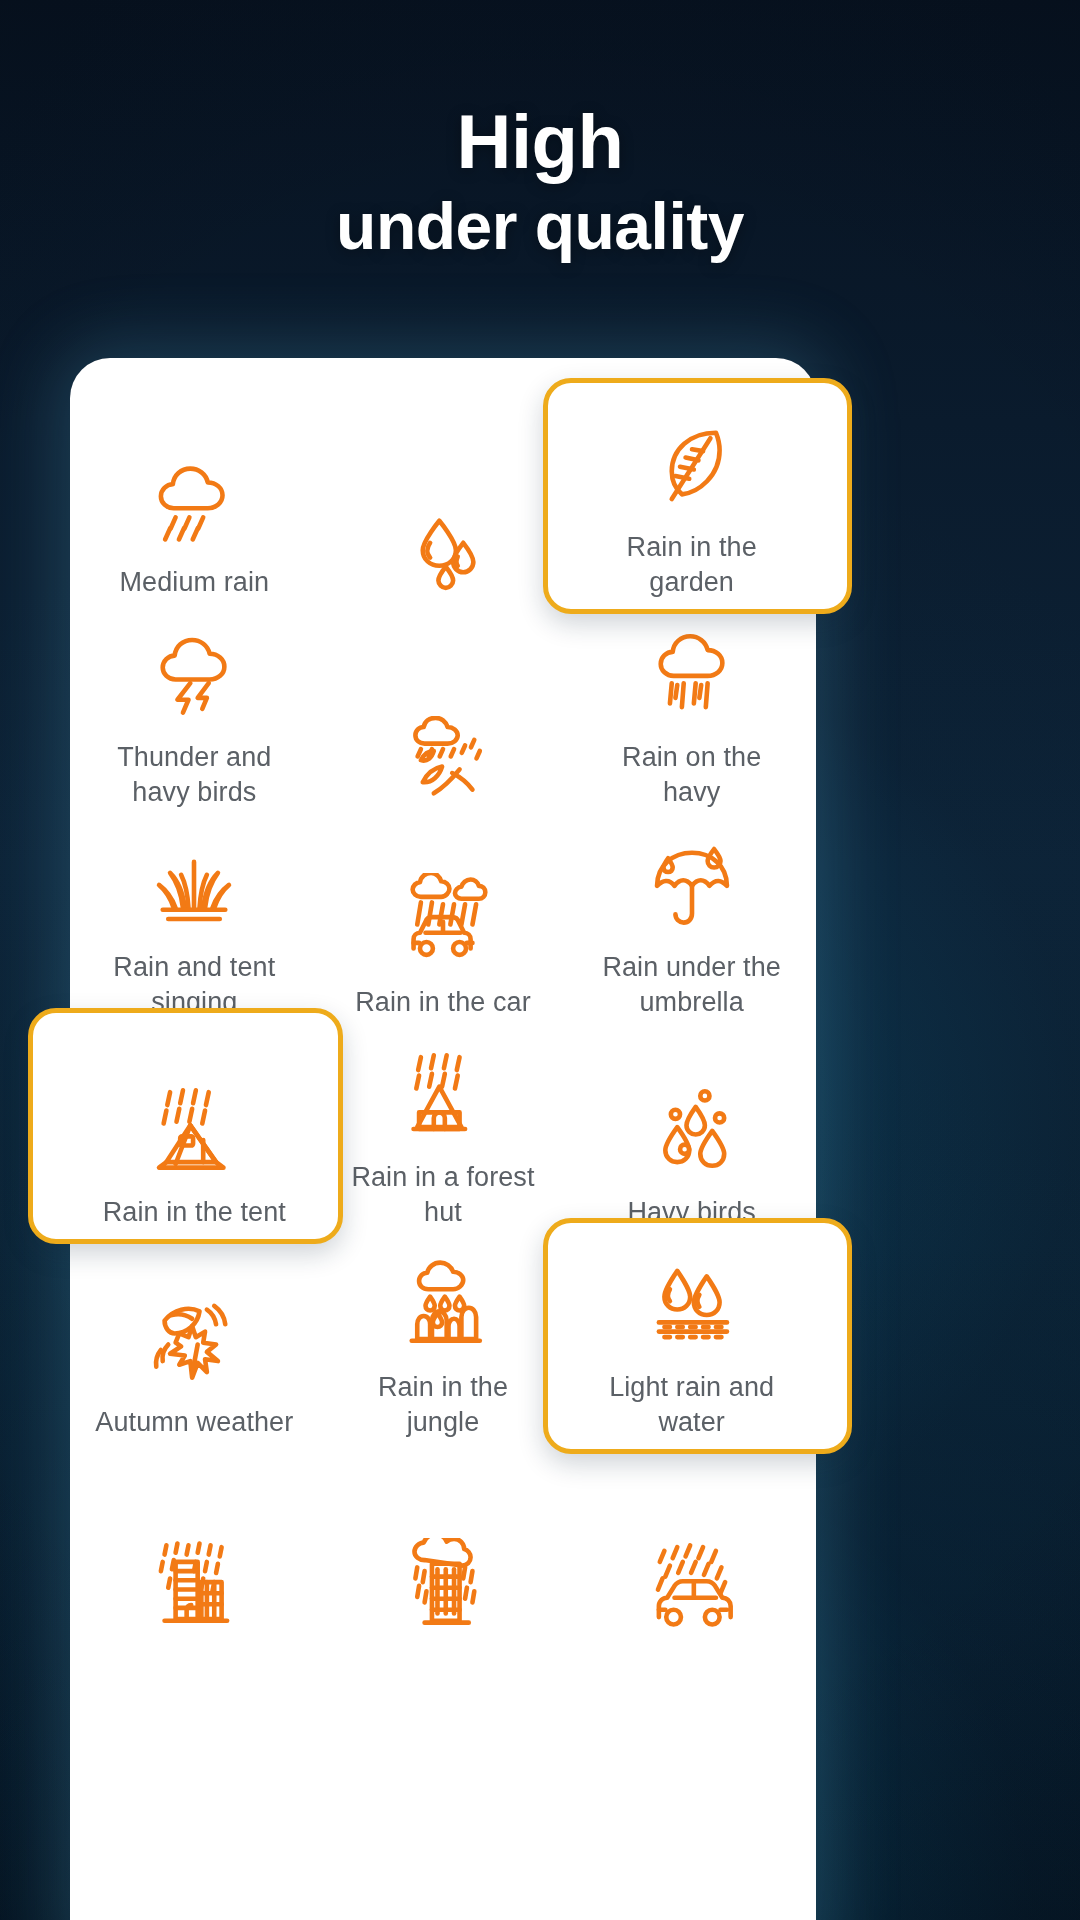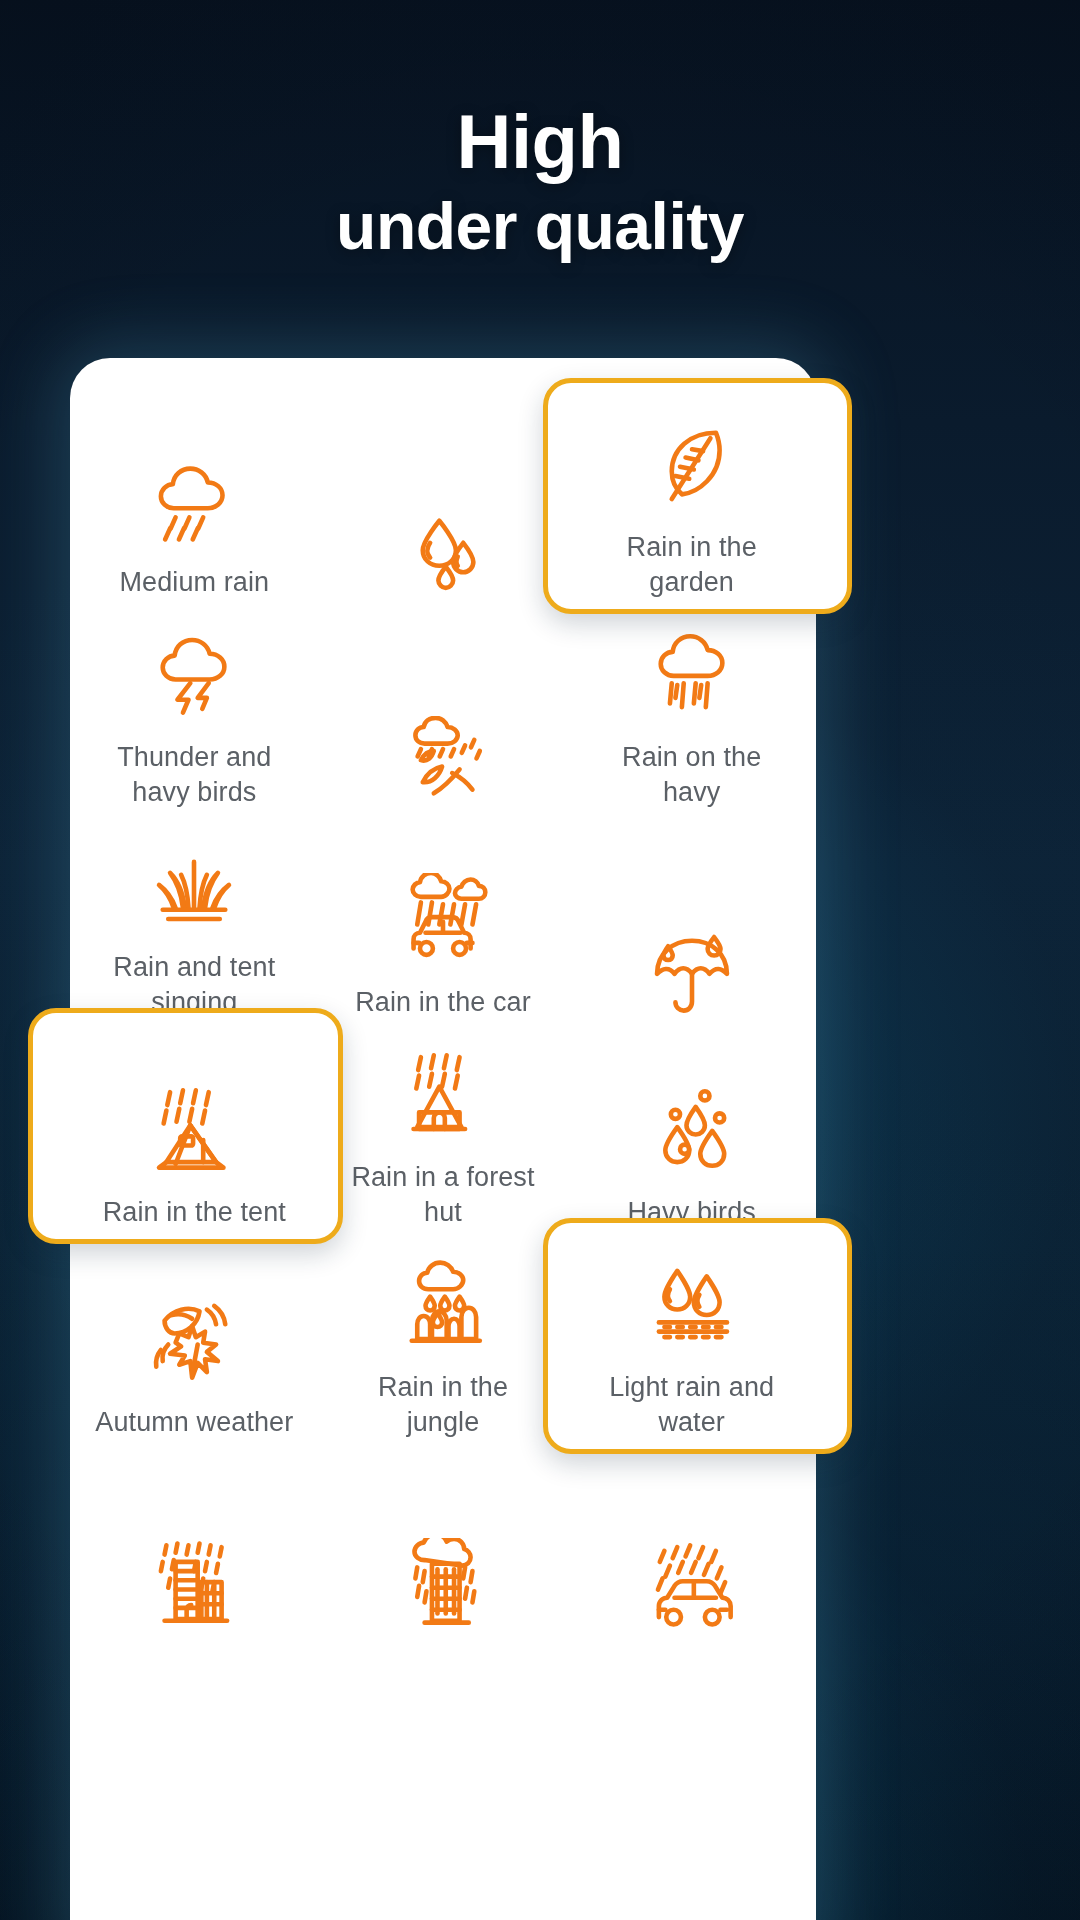--- a/index.html
+++ b/index.html
@@ -320,20 +320,21 @@
         <div class="cell">
           <div class="cell-inner">
             <div class="icon-wrap">
               <svg viewBox="0 0 100 100" fill="none" stroke="#F27A15" stroke-width="5" stroke-linecap="round" stroke-linejoin="round">
                 <path d="M12 52c0-22 17-36 38-36s38 14 38 36c-6-6-12-8-19 0-6-8-13-8-19 0-6-8-13-8-19 0-6-8-13-6-19 0z"></path>
                 <path d="M50 52v30c0 6-4 10-9 10s-9-4-9-9"></path>
                 <path d="M74 12c0 0 7 9 7 13 0 4-3 7-7 7s-7-3-7-7c0-4 7-13 7-13z"></path>
                 <path d="M24 22c0 0 5 7 5 10 0 3-2 5-5 5s-5-2-5-5c0-3 5-10 5-10z"></path>
               </svg>
             </div>
+            <div class="cell-label">Rain under the umbrella</div>
           </div>
         </div>
         <div class="cell selected bleed-left">
           <div class="sel-box"></div>
           <div class="cell-inner">
             <div class="icon-wrap">
               <svg viewBox="0 0 100 100" fill="none" stroke="#F27A15" stroke-width="5" stroke-linecap="round" stroke-linejoin="round">
                 <line x1="24" y1="10" x2="21" y2="24"></line>
                 <line x1="38" y1="8" x2="35" y2="22"></line>
                 <line x1="52" y1="8" x2="49" y2="22"></line>

